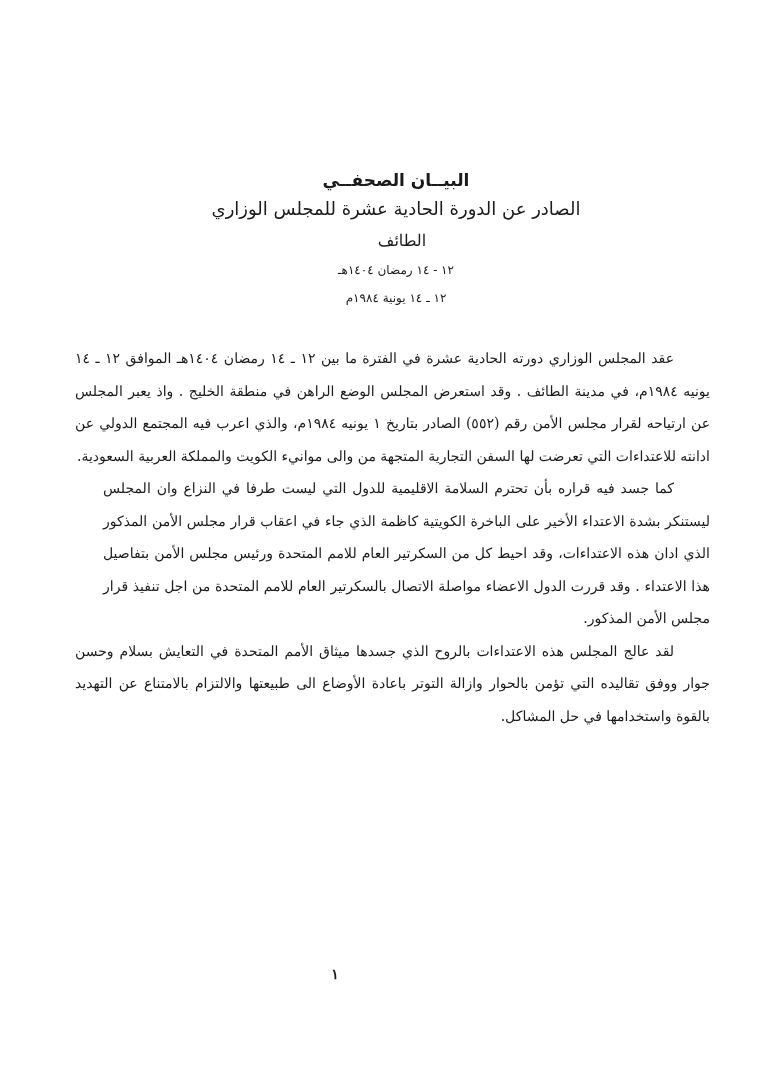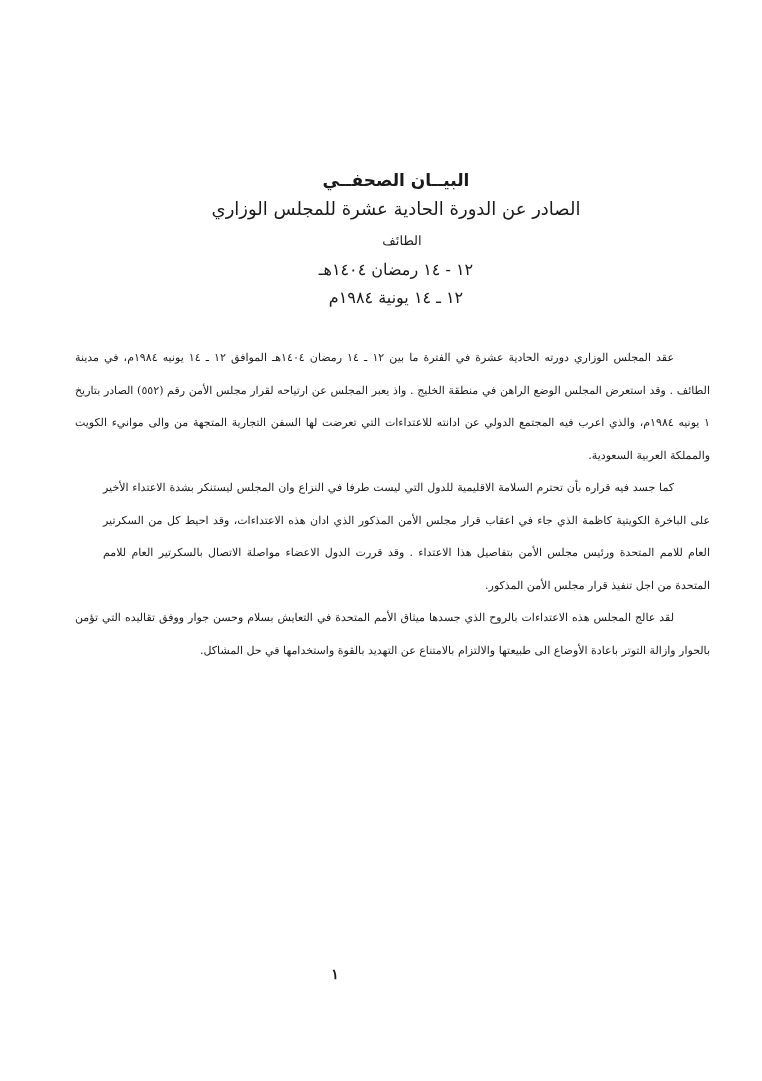--- a/index.html
+++ b/index.html
@@ -38,40 +38,40 @@
     }
     .subtitle {
       font-family: "DejaVu Sans", "Liberation Sans", sans-serif;
       font-weight: normal;
       font-size: 18px;
       line-height: 30px;
       margin: 0;
       padding-left: 30px;
     }
     .place {
-      font-size: 13px;
+      font-size: 16px;
       line-height: 30px;
       margin-top: 2px;
       padding-left: 30px;
       margin-left: 12px;
     }
     .date-line {
-      font-size: 16px;
+      font-size: 12px;
       line-height: 28px;
       padding-left: 30px;
     }
     .body-text {
       position: absolute;
       left: 75px;
       right: 52px;
       top: 342px;
       direction: rtl;
       text-align: justify;
       text-align-last: right;
-      font-size: 11px;
+      font-size: 14px;
       line-height: 32.5px;
     }
     .para {
       margin: 0;
       text-indent: 36px;
     }
     .para.p2 { text-align-last: right; margin-left: 28px; }
     .page-number {
       position: absolute;
       left: 325px;

